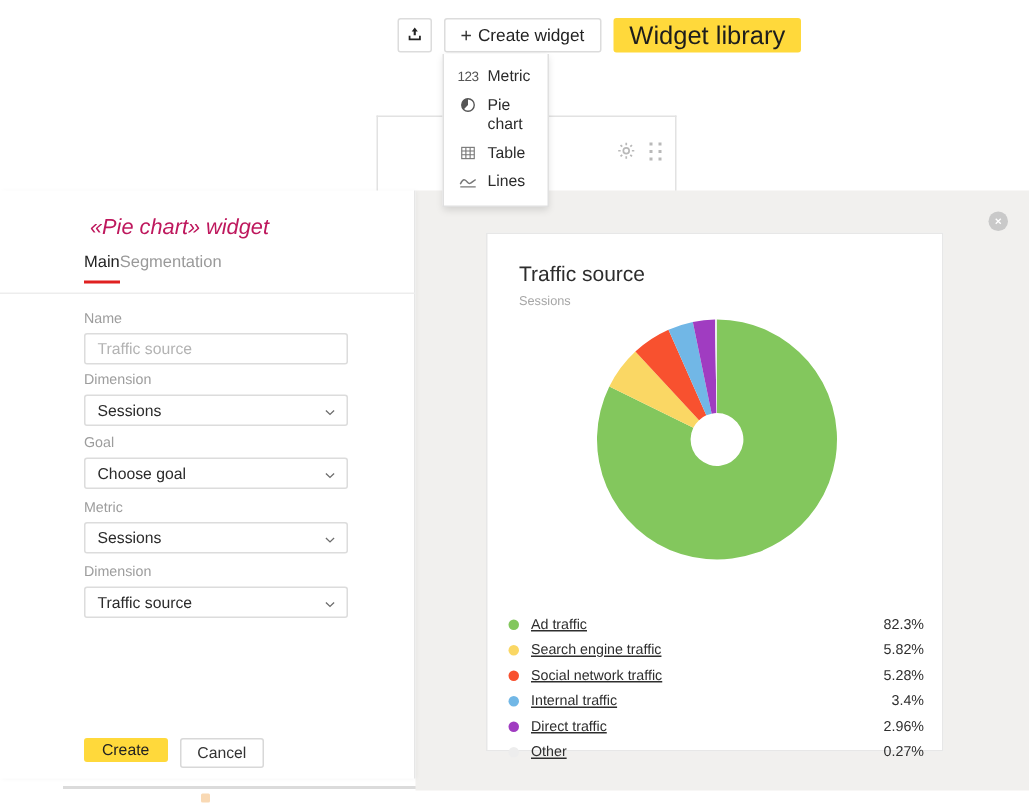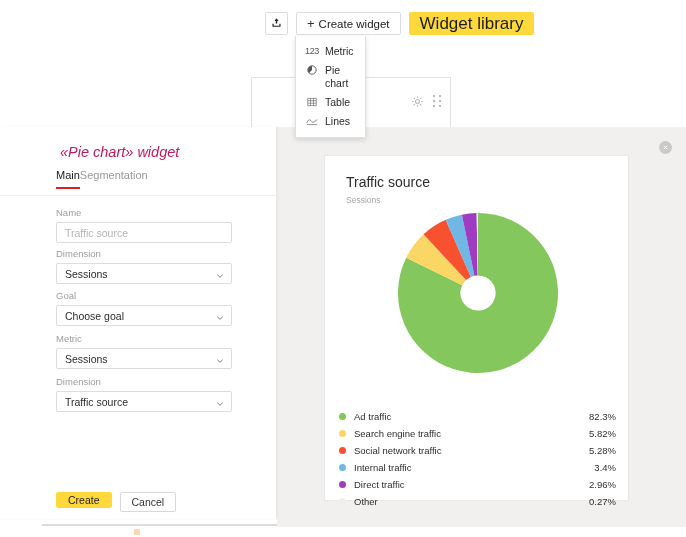--- a/index.html
+++ b/index.html
@@ -120,21 +120,21 @@
   .pv-sub   { position:absolute; left:21px; top:39px; font-size: 8.5px; color: #a6a6a6; }
 
   .donut-wrap { position:absolute; left:0; top:52px; width:305px; height:170px; }
   .donut { display:block; margin: 0 auto; }
 
   .legend { position: absolute; left: 14px; top: 252px; width: 277px; }
   .legend-row {
     display: flex; align-items: center; height: 17px; font-size: 9.5px; color: #2e2e2e;
   }
   .lg-dot { width: 7px; height: 7px; border-radius: 50%; flex: none; margin-right: 8px; }
-  .lg-name { flex: 1; white-space: nowrap; }
+  .lg-name { flex: 1; white-space: nowrap; text-decoration: underline; }
   .lg-val { text-align: left; font-variant-numeric: tabular-nums; }
 </style>
 </head>
 <body>
 
 <div id="root">
 
   <div class="bg-card">
     <div class="bg-card-tools">
       <span class="gear-ic">

